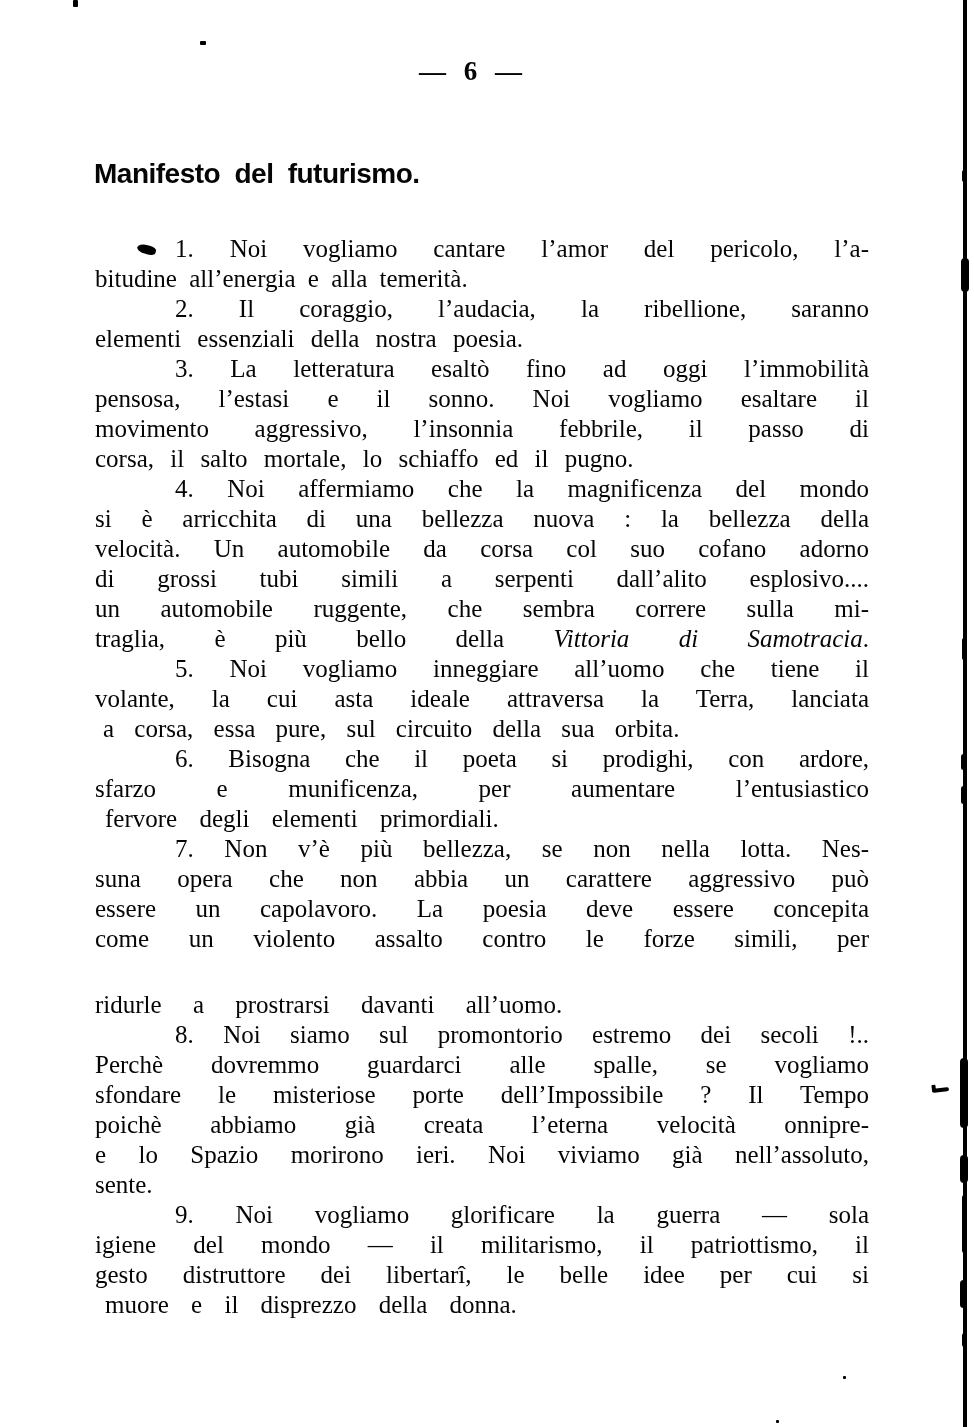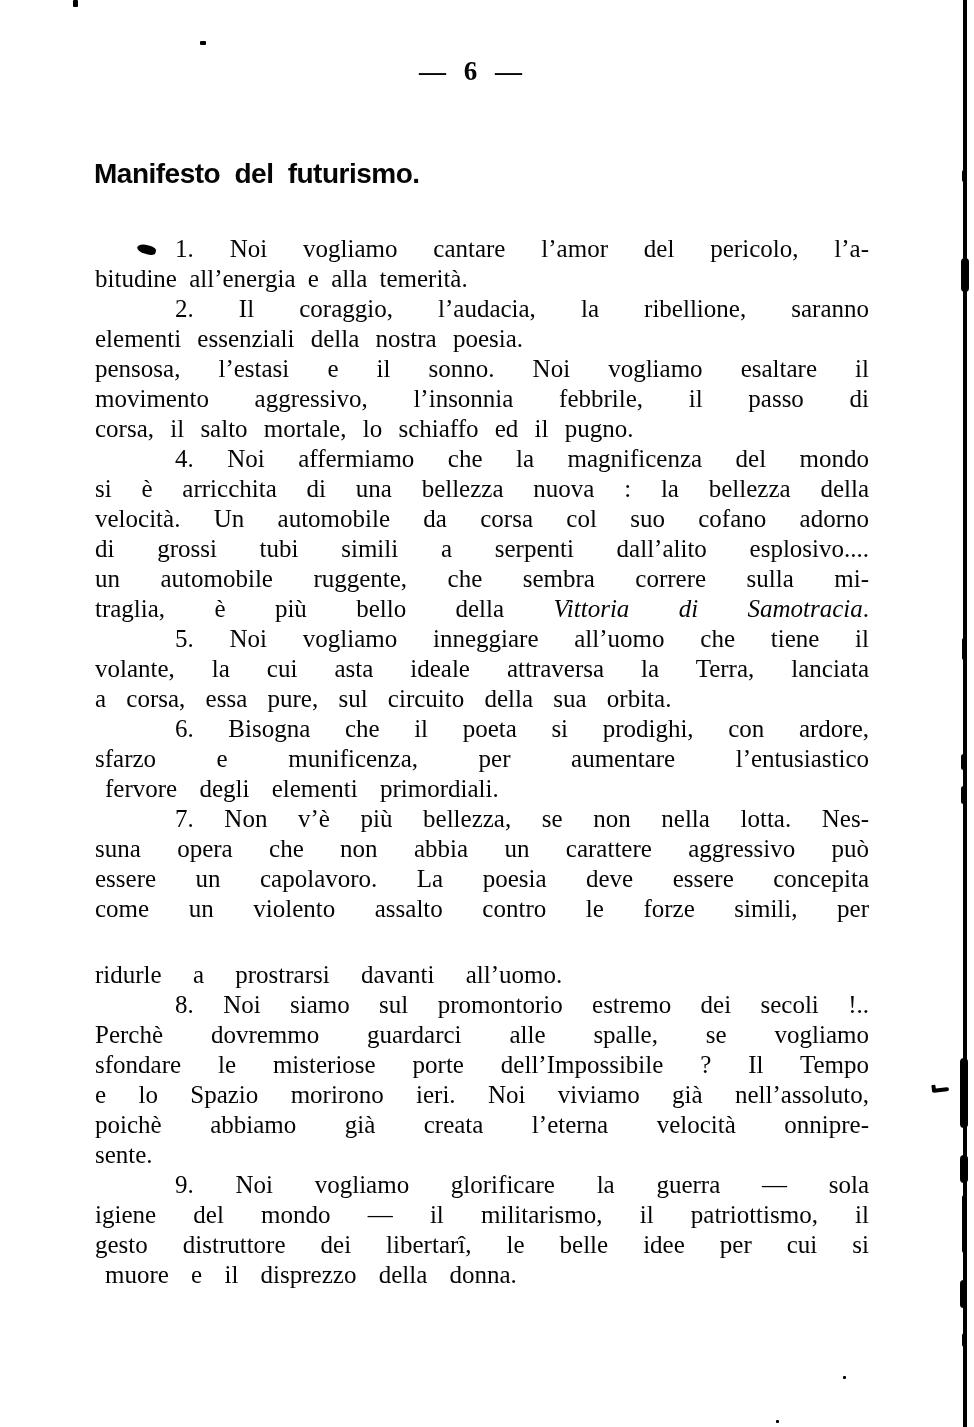--- a/index.html
+++ b/index.html
@@ -33,21 +33,21 @@
     height:30px;
     text-align:justify;
     text-align-last:justify;
     text-justify:inter-word;
     white-space:nowrap;
   }
   .line.first { padding-left:80px; }
   .line.end { text-align-last:left; white-space:nowrap; }
   .ws6  { word-spacing:6px; }
   .ws10 { word-spacing:10px; }
-  .ws14 { word-spacing:14px; }
+  .ws14 { word-spacing:14px;margin-left:8px; }
   .ws16 { word-spacing:16px;margin-left:10px; }
   .ws25 { word-spacing:25px;margin-top:36px; }
   .it { font-style:italic; }
   
   .edge-line {
     position:absolute; left:963px; top:0; width:4px; height:1427px;
     background:#000;
   }
   .blob { position:absolute; background:#000; border-radius:4px; }
   .pen-mark {
@@ -81,20 +81,21 @@
       <div class="line first">1. Noi vogliamo cantare l’amor del pericolo, l’a-</div>
       <div class="line end ws6">bitudine all’energia e alla temerità.</div>
     </div>
 
     <div>
       <div class="line first">2. Il coraggio, l’audacia, la ribellione, saranno</div>
       <div class="line end ws10">elementi essenziali della nostra poesia.</div>
     </div>
 
     <div>
+      <div class="line first">3. La letteratura esaltò fino ad oggi l’immobilità</div>
       <div class="line">pensosa, l’estasi e il sonno. Noi vogliamo esaltare il</div>
       <div class="line">movimento aggressivo, l’insonnia febbrile, il passo di</div>
       <div class="line end ws10">corsa, il salto mortale, lo schiaffo ed il pugno.</div>
     </div>
 
     <div>
       <div class="line first">4. Noi affermiamo che la magnificenza del mondo</div>
       <div class="line">si è arricchita di una bellezza nuova : la bellezza della</div>
       <div class="line">velocità. Un automobile da corsa col suo cofano adorno</div>
       <div class="line">di grossi tubi simili a serpenti dall’alito esplosivo....</div>
@@ -119,22 +120,22 @@
       <div class="line">suna opera che non abbia un carattere aggressivo può</div>
       <div class="line">essere un capolavoro. La poesia deve essere concepita</div>
       <div class="line">come un violento assalto contro le forze simili, per</div>
       <div class="line end ws25">ridurle a prostrarsi davanti all’uomo.</div>
     </div>
 
     <div>
       <div class="line first">8. Noi siamo sul promontorio estremo dei secoli !..</div>
       <div class="line">Perchè dovremmo guardarci alle spalle, se vogliamo</div>
       <div class="line">sfondare le misteriose porte dell’Impossibile ? Il Tempo</div>
+      <div class="line">poichè abbiamo già creata l’eterna velocità onnipre-</div>
       <div class="line">e lo Spazio morirono ieri. Noi viviamo già nell’assoluto,</div>
-      <div class="line">poichè abbiamo già creata l’eterna velocità onnipre-</div>
       <div class="line end">sente.</div>
     </div>
 
     <div>
       <div class="line first">9. Noi vogliamo glorificare la guerra — sola</div>
       <div class="line">igiene del mondo — il militarismo, il patriottismo, il</div>
       <div class="line">gesto distruttore dei libertarî, le belle idee per cui si</div>
       <div class="line end ws16">muore e il disprezzo della donna.</div>
     </div>
 

